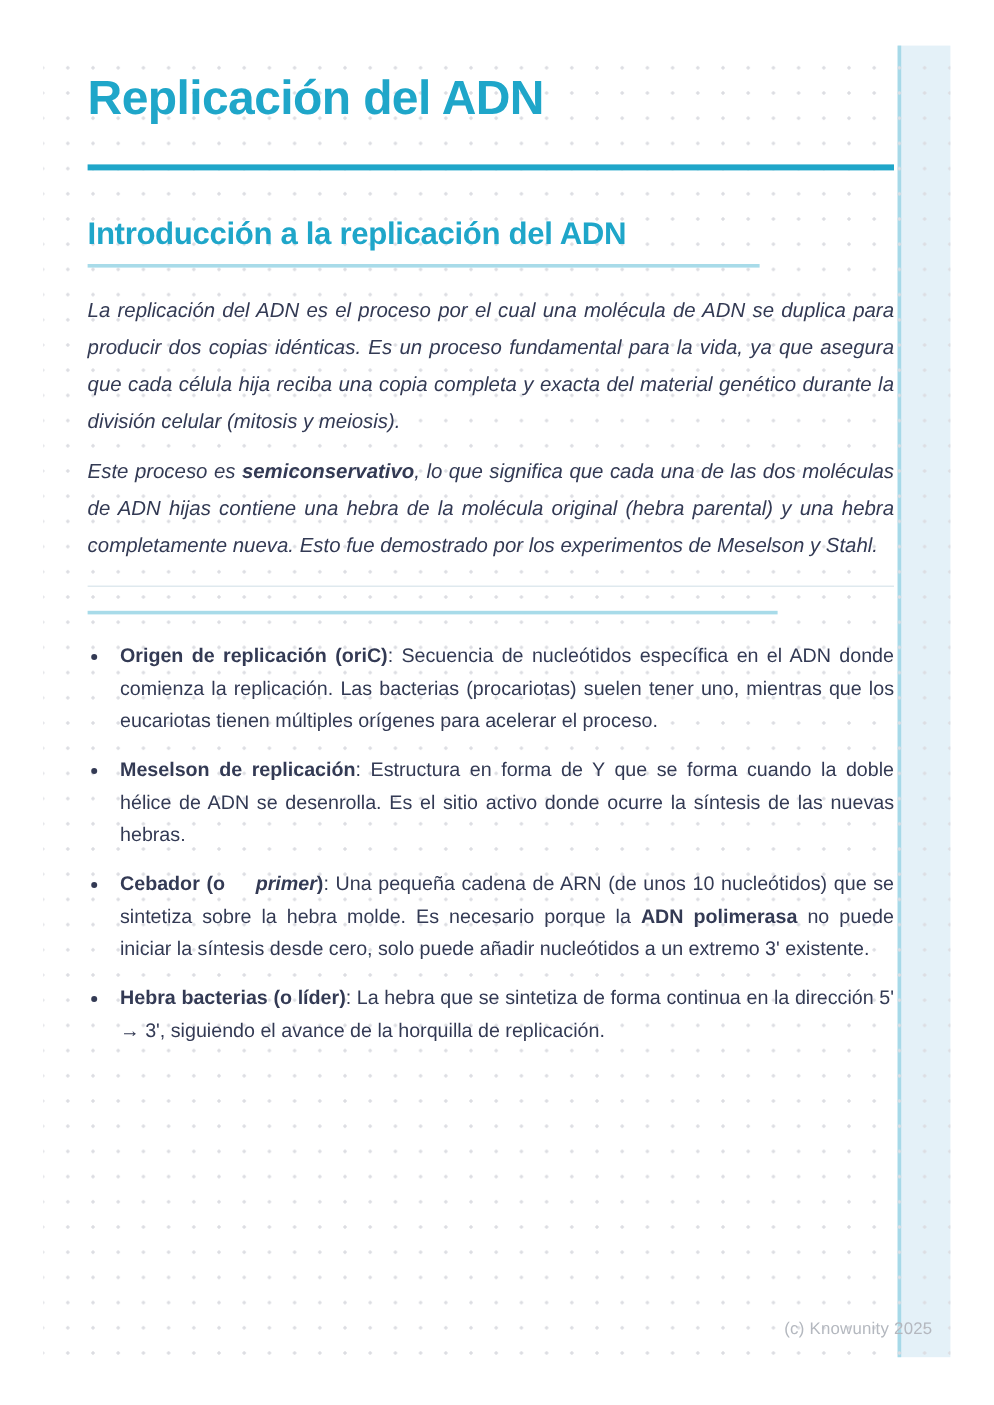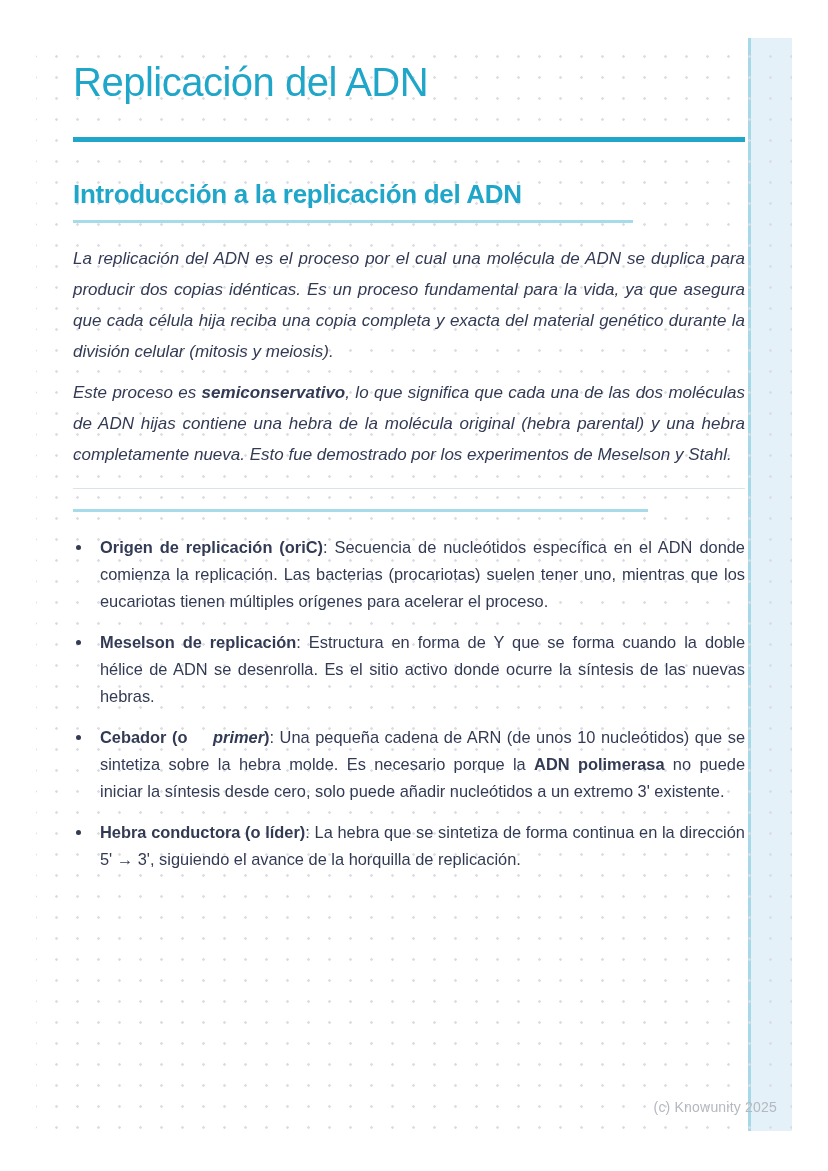--- a/index.html
+++ b/index.html
@@ -26,21 +26,21 @@
   .dots{
     position:absolute;left:36px;top:38px;width:756px;height:1092px;
     background-image:radial-gradient(circle,var(--dots) 1.2px,transparent 1.5px);
     background-size:21px 21px;background-position:10px 8px;
     pointer-events:none;
   }
   .content{
     position:absolute;left:73px;top:60px;width:672px;
   }
   h1{
-    margin:0;font-size:40px;line-height:44px;font-weight:400;
+    margin:0;font-size:40px;line-height:44px;font-weight:700;
     letter-spacing:-0.5px;color:var(--accent);
   }
   .title-rule{
     margin-top:33px;height:5px;background:var(--accent);border:none;width:100%;
   }
   h2{
     margin:0;font-size:26px;line-height:31px;font-weight:800;
     letter-spacing:-0.3px;color:var(--accent);
   }
   .h2-underline{
@@ -109,20 +109,20 @@
       <li>
         <span class="bullet-dot"></span>
         <span><span class="b">Meselson de replicación</span><span>: Estructura en forma de Y que se forma cuando la doble hélice de ADN se desenrolla. Es el sitio activo donde ocurre la síntesis de las nuevas hebras.</span></span>
       </li>
       <li>
         <span class="bullet-dot"></span>
         <span><span class="b">Cebador (o </span><span class="b i">primer</span><span class="b">)</span><span>: Una pequeña cadena de ARN (de unos 10 nucleótidos) que se sintetiza sobre la hebra molde. Es necesario porque la </span><span class="b">ADN polimerasa</span><span> no puede iniciar la síntesis desde cero, solo puede añadir nucleótidos a un extremo 3' existente.</span></span>
       </li>
       <li>
         <span class="bullet-dot"></span>
-        <span><span class="b">Hebra conductora (o líder)</span><span>: La hebra que se sintetiza de forma continua en la dirección 5' → 3', siguiendo el avance de la horquilla de replicación.</span></span>
+        <span><span class="b">Hebra bacterias (o líder)</span><span>: La hebra que se sintetiza de forma continua en la dirección 5' → 3', siguiendo el avance de la horquilla de replicación.</span></span>
       </li>
     </ul>
   </section>
 
 </div>
 
 <div class="footer">(c) Knowunity 2025</div>
 
 </body></html>

